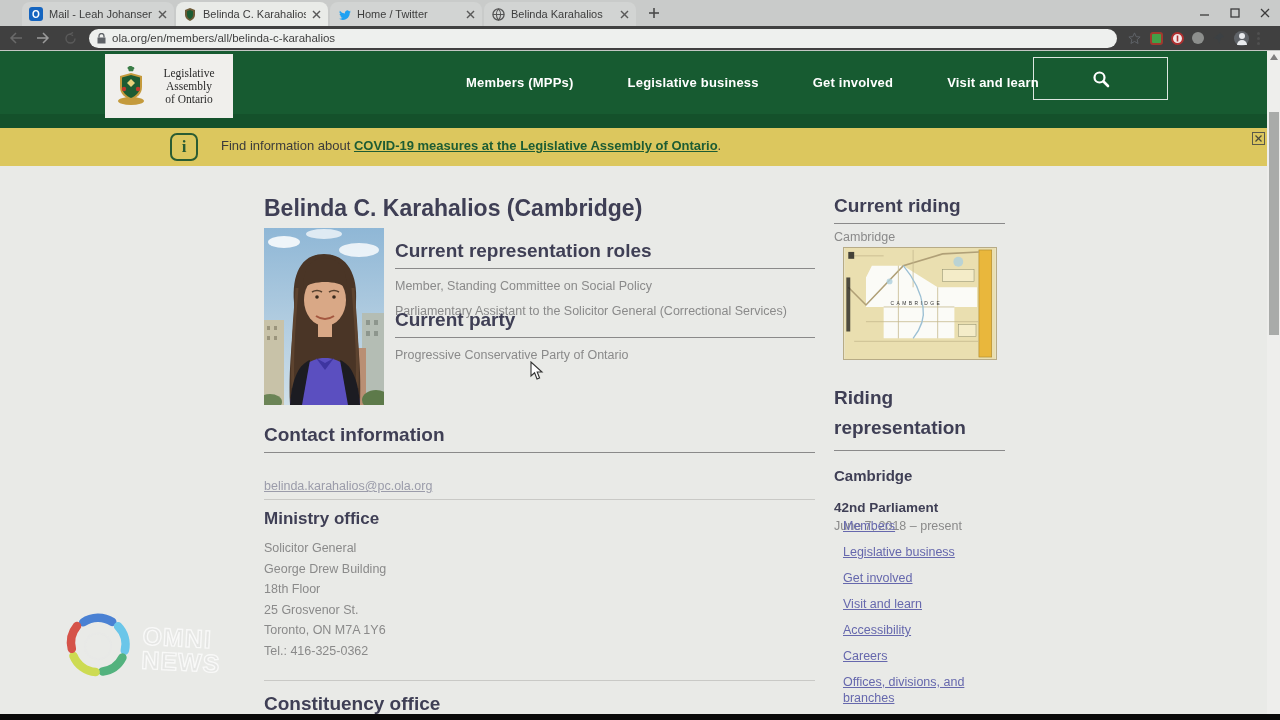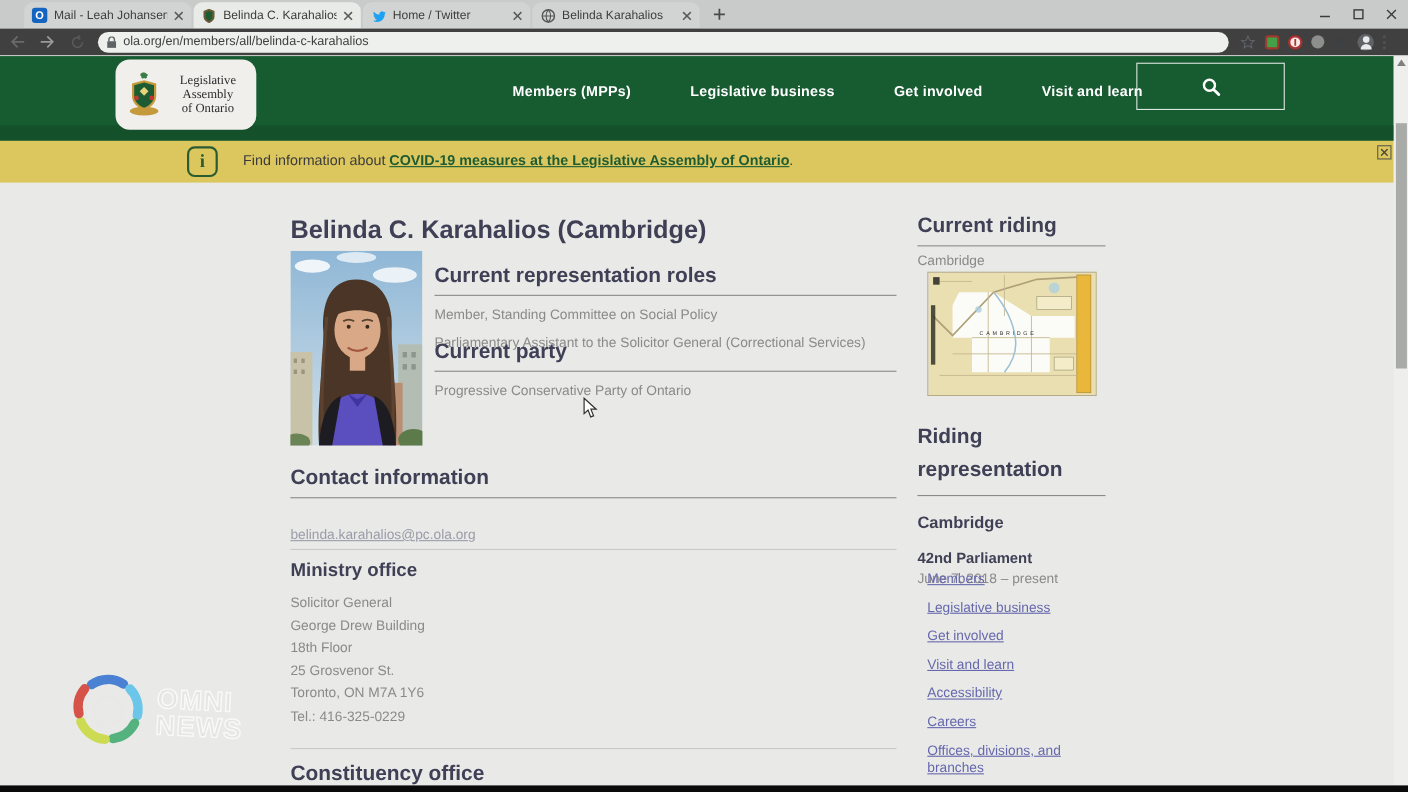--- a/index.html
+++ b/index.html
@@ -32,21 +32,21 @@
   .ext3{border-radius:50%;width:12px;height:12px;background:#8d8f8d;}
   .avatar-ic{border-radius:50%;width:15px;height:15px;background:#5f6368;position:relative;}
   .avatar-ic::before{content:"";position:absolute;left:4.5px;top:2.5px;width:6px;height:6px;border-radius:50%;background:#e8eaed;}
   .avatar-ic::after{content:"";position:absolute;left:2.5px;top:9px;width:10px;height:5px;border-radius:5px 5px 0 0;background:#e8eaed;}
   .dots{display:flex;flex-direction:column;gap:2px;}
   .dots i{width:3px;height:3px;border-radius:50%;background:#505050;}
 
   
   .site-header{position:absolute;left:0;top:51px;width:1267px;height:77px;background:#175b31;}
   .site-header::after{content:"";position:absolute;left:0;bottom:0;width:100%;height:14px;background:#14512b;}
-  .logo-box{position:absolute;left:105px;top:3px;width:128px;height:64px;background:#f0efec;display:flex;align-items:center;gap:6px;padding:4px 8px 4px 10px;z-index:2;border-radius:13px;}
+  .logo-box{position:absolute;left:105px;top:3px;width:128px;height:64px;background:#f0efec;display:flex;align-items:center;gap:6px;padding:4px 8px 4px 10px;z-index:2;}
   .logo-text{font-family:"Liberation Serif", serif;font-size:11.5px;line-height:13px;color:#2b2b2b;text-align:center;flex:1;}
   .main-nav{position:absolute;left:466px;top:0;height:62px;display:flex;align-items:center;gap:54px;}
   .nav-item{color:#fff;font-size:13px;font-weight:bold;letter-spacing:.2px;white-space:nowrap;}
   .lang-search{position:absolute;left:1033px;top:6px;width:135px;height:43px;border:1px solid rgba(255,255,255,.85);display:flex;}
   .lang-cell{width:92px;display:flex;align-items:center;justify-content:center;color:#fff;font-size:12px;border-right:1px solid rgba(255,255,255,.85);}
   .search-cell{flex:1;display:flex;align-items:center;justify-content:center;}
 
   
   .banner{position:absolute;left:0;top:128px;width:1267px;height:38px;background:#dcc75e;}
   .info-icon{position:absolute;left:170px;top:5px;width:28px;height:28px;border:2px solid #2a5c33;border-radius:7px;
@@ -321,21 +321,21 @@
 
   <hr class="rule" style="top:491px;">
 
   <div class="ministry-h">Ministry office</div>
   <div class="addr">
     <div>Solicitor General</div>
     <div>George Drew Building</div>
     <div>18th Floor</div>
     <div>25 Grosvenor St.</div>
     <div>Toronto, ON M7A 1Y6</div>
-    <div>Tel.:  416-325-0229</div>
+    <div>Tel.:  416-325-0362</div>
   </div>
 
   <hr class="rule" style="top:672px;">
 
   <div class="constituency-h">Constituency office</div>
 
   <div class="riding-block">
     <div class="h2">Current riding</div>
     <div class="side-sub">Cambridge</div>
   </div>

